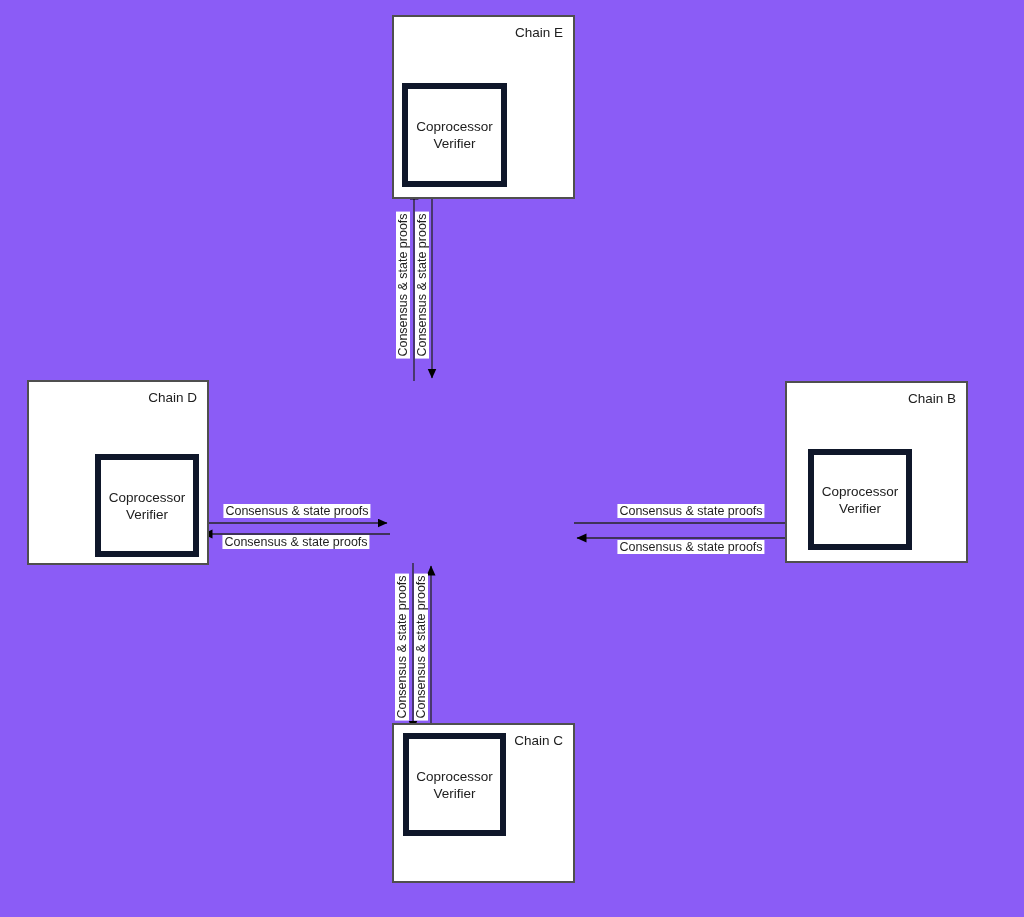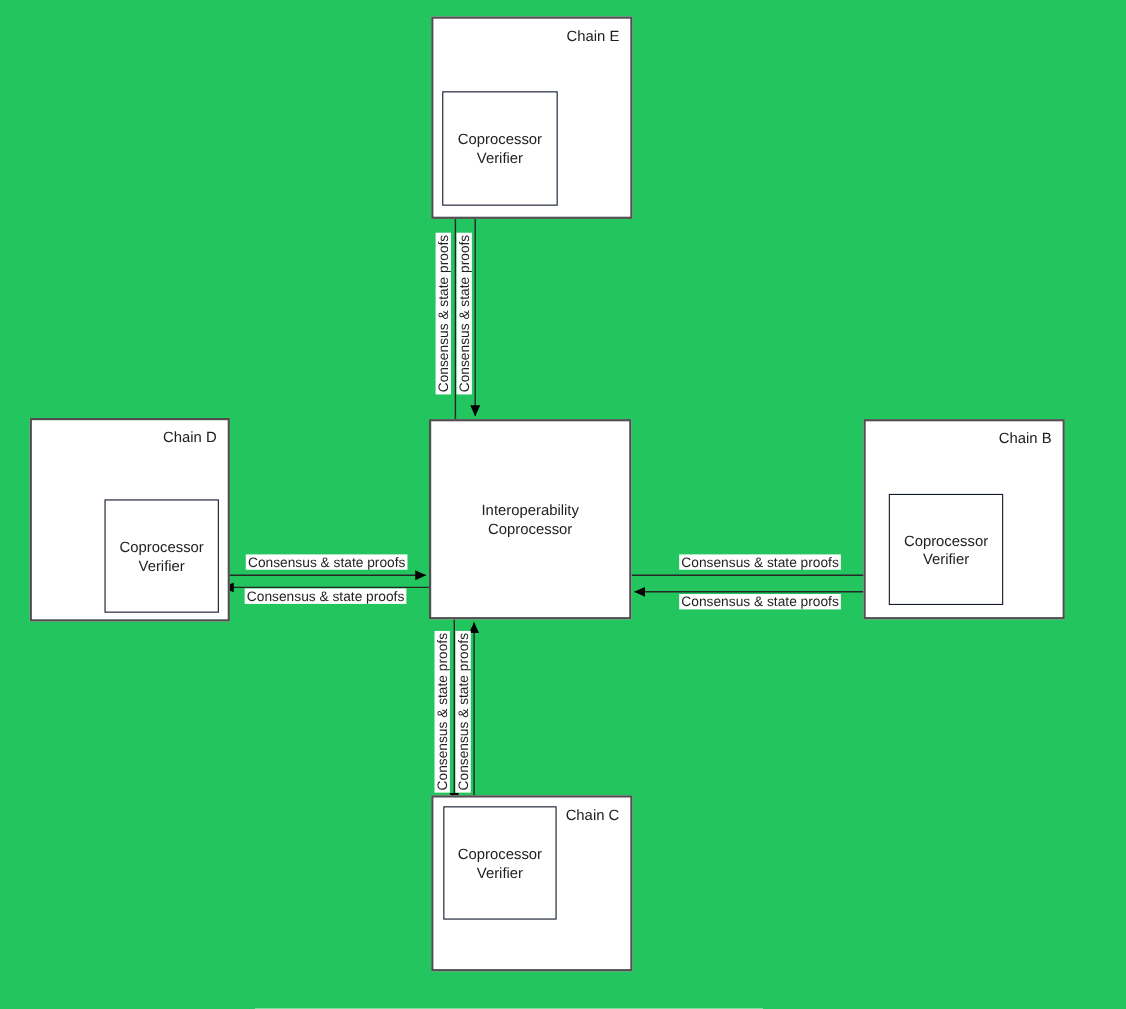--- a/index.html
+++ b/index.html
@@ -4,21 +4,21 @@
 <style>
   html, body {
     margin: 0;
     padding: 0;
     background: #ffffff;
   }
   .canvas {
     position: relative;
     width: 1024px;
     height: 917px;
-    background: #22c55e;
+    background: #8b5cf6;
     font-family: "Liberation Sans", "DejaVu Sans", sans-serif;
     color: #202020;
     overflow: hidden;
   }
   .edges-svg {
     position: absolute;
     left: 0;
     top: 0;
     width: 1024px;
     height: 917px;
@@ -38,21 +38,21 @@
     position: absolute;
     top: 8px;
     right: 10px;
     font-size: 13.5px;
     line-height: 16px;
     color: #202020;
     white-space: nowrap;
   }
   .verifier {
     position: absolute;
-    border: 1px solid #0f172a;
+    border: 6px solid #0f172a;
     background: #ffffff;
     box-sizing: border-box;
     display: flex;
     align-items: center;
     justify-content: center;
     text-align: center;
   }
   .verifier span {
     display: inline-block;
     max-width: 96px;
@@ -117,23 +117,20 @@
     </div>
   </div>
 
   <div class="node" style="left:27px; top:380px; width:182px; height:185px;">
     <span class="chain-label">Chain D</span>
     <div class="verifier" style="left:66px; top:72px; width:104px; height:103px;">
       <span>Coprocessor Verifier</span>
     </div>
   </div>
 
-  <div class="node center-node" style="left:390px; top:381px; width:184px; height:182px;">
-    <span>Interoperability Coprocessor</span>
-  </div>
 
   <div class="node" style="left:785px; top:381px; width:183px; height:182px;">
     <span class="chain-label">Chain B</span>
     <div class="verifier" style="left:21px; top:66px; width:104px; height:101px;">
       <span>Coprocessor Verifier</span>
     </div>
   </div>
 
   <div class="node" style="left:392px; top:723px; width:183px; height:160px;">
     <span class="chain-label">Chain C</span>

